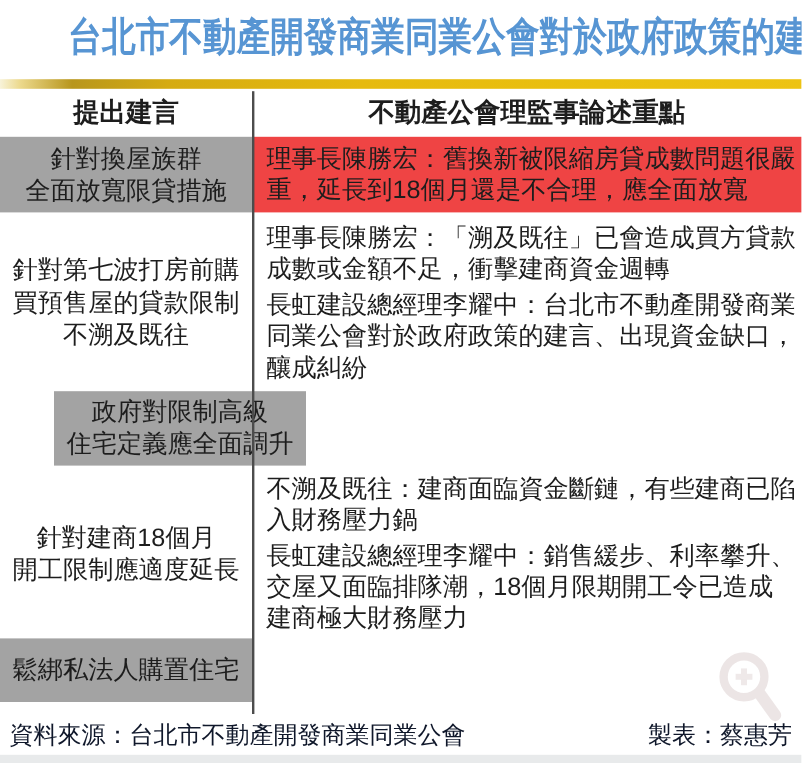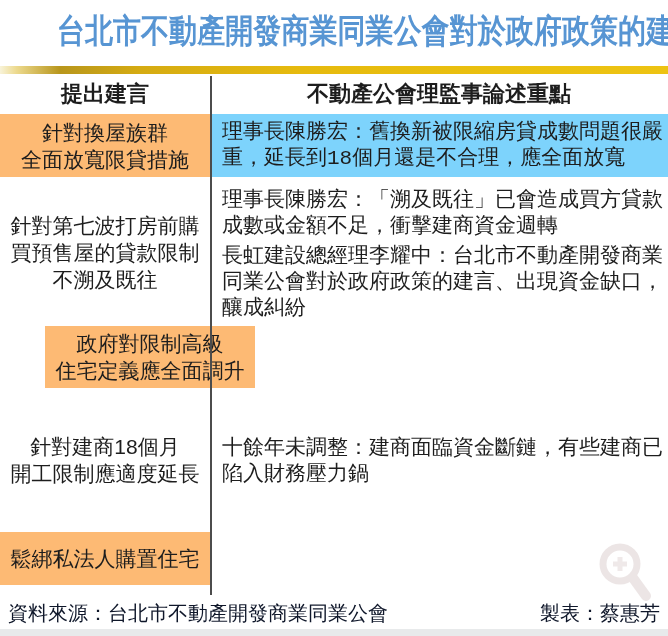--- a/index.html
+++ b/index.html
@@ -57,22 +57,22 @@
     justify-content: center; align-items: center;
     flex-direction: row; text-align: center; padding: 0;
   }
 
   .row-1 { height: 63px; margin: 3px 0 6px 0; }
   .row-2 { height: 139px; }
   .row-3 { height: 62px; margin: 4px 0 5px 0; padding-left: 45px; }
   .row-4 { height: 133px; }
   .row-5 { height: 53px; margin: 6px 0 0 0; }
 
-  .shaded .cell-left  { background: #fdba74; }
-  .shaded .cell-right { background: #7dd3fc; font-family: Liberation Mono, monospace; }
+  .shaded .cell-left  { background: #a3a3a3; }
+  .shaded .cell-right { background: #ef4444; }
 
   
   .col-divider {
     position: absolute; left: 210px; top: 76px;
     width: 2px; height: 519px;
     background: #4c4c4c;
   }
 
   
   .footer {
@@ -132,21 +132,22 @@
 
     <div class="row row-3 shaded">
       <div class="cell-left">政府對限制高級
 住宅定義應全面調升</div>
     </div>
 
     <div class="row row-4">
       <div class="cell-left">針對建商18個月
 開工限制應適度延長</div>
       <div class="cell-right">
-        <p>十餘年未調整：建商面臨資金斷鏈，有些建商已陷入財務壓力鍋</p>
+        <p>不溯及既往：建商面臨資金斷鏈，有些建商已陷入財務壓力鍋</p>
+        <p>長虹建設總經理李耀中：銷售緩步、利率攀升、交屋又面臨排隊潮，18個月限期開工令已造成建商極大財務壓力</p>
       </div>
     </div>
 
     <div class="row row-5 shaded">
       <div class="cell-left">鬆綁私法人購置住宅</div>
     </div>
 
   </div>
 
   <div class="col-divider"></div>

